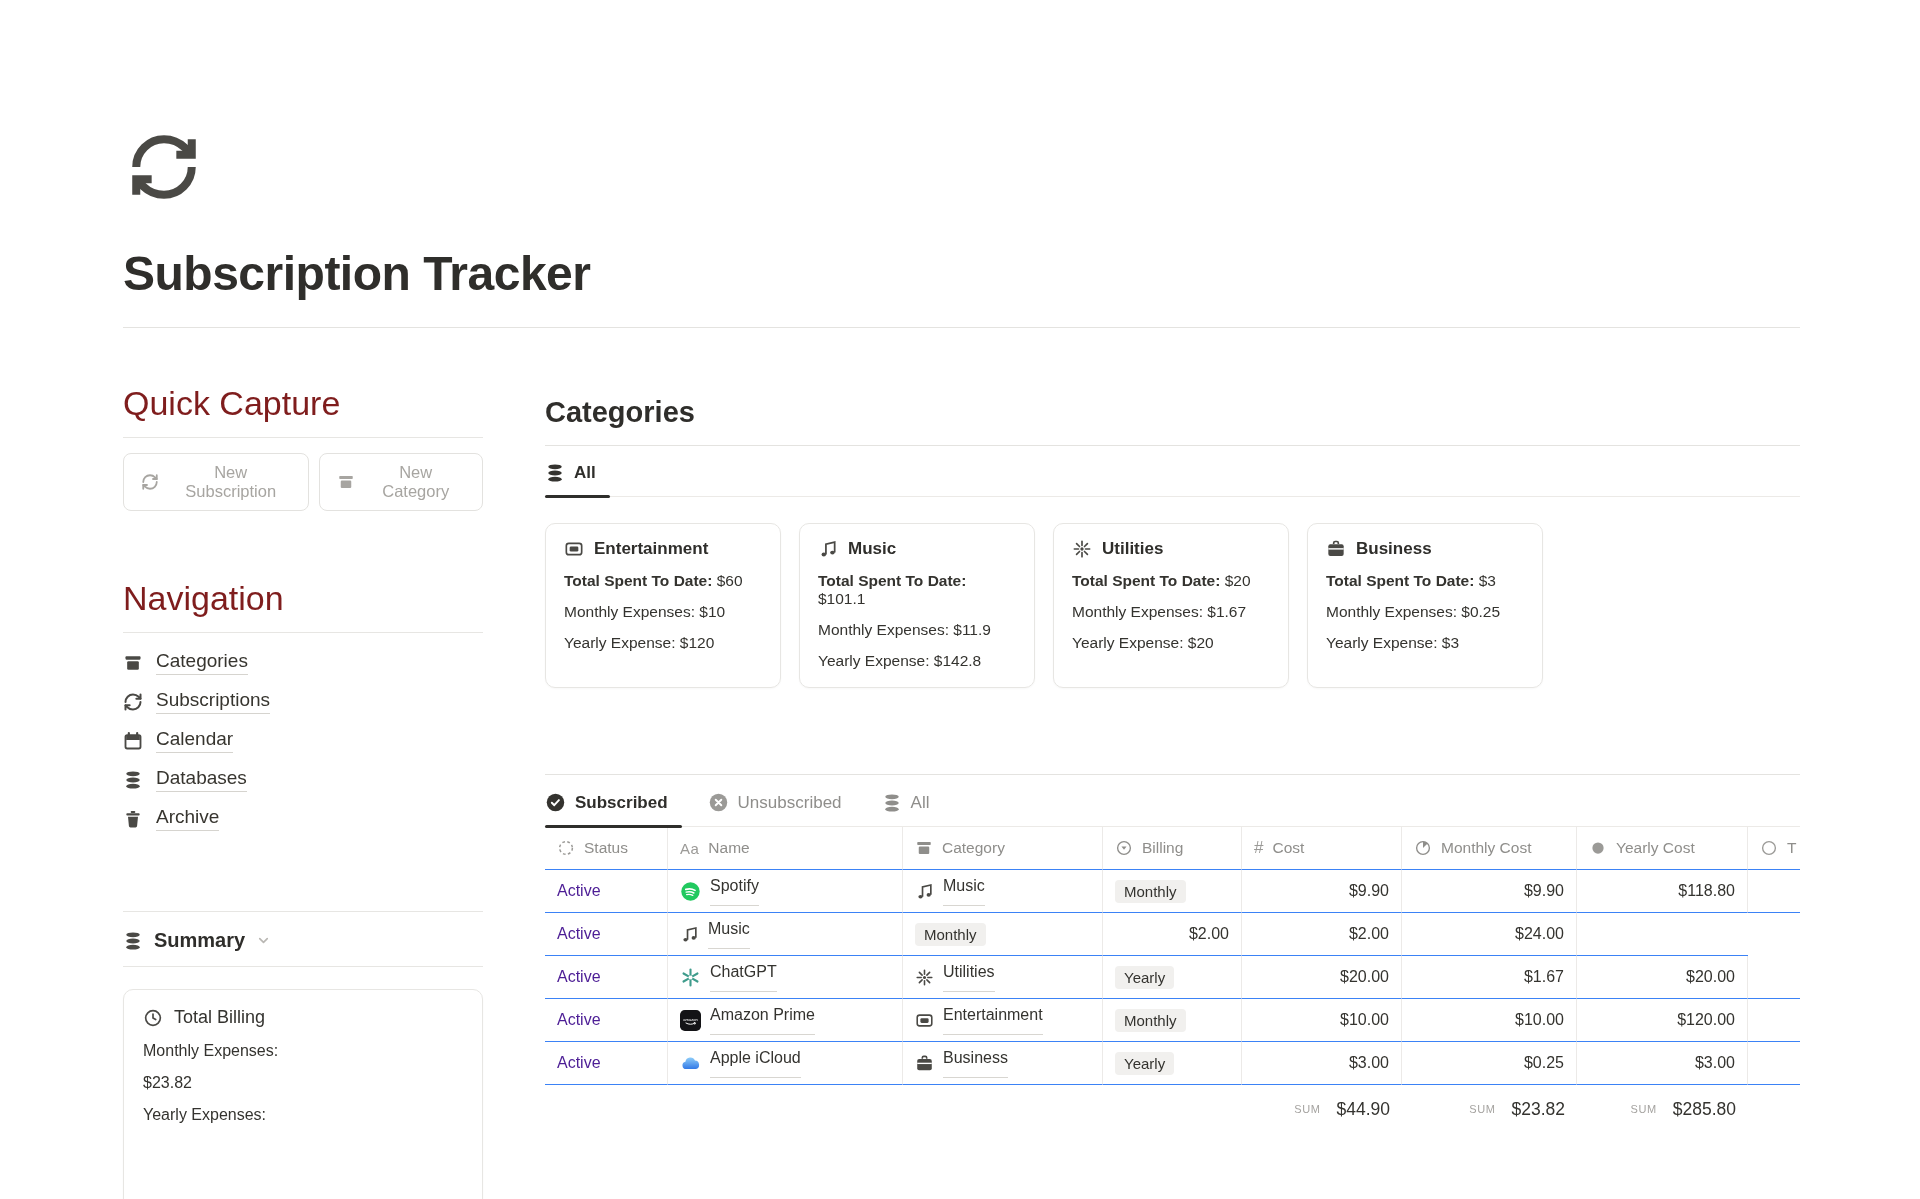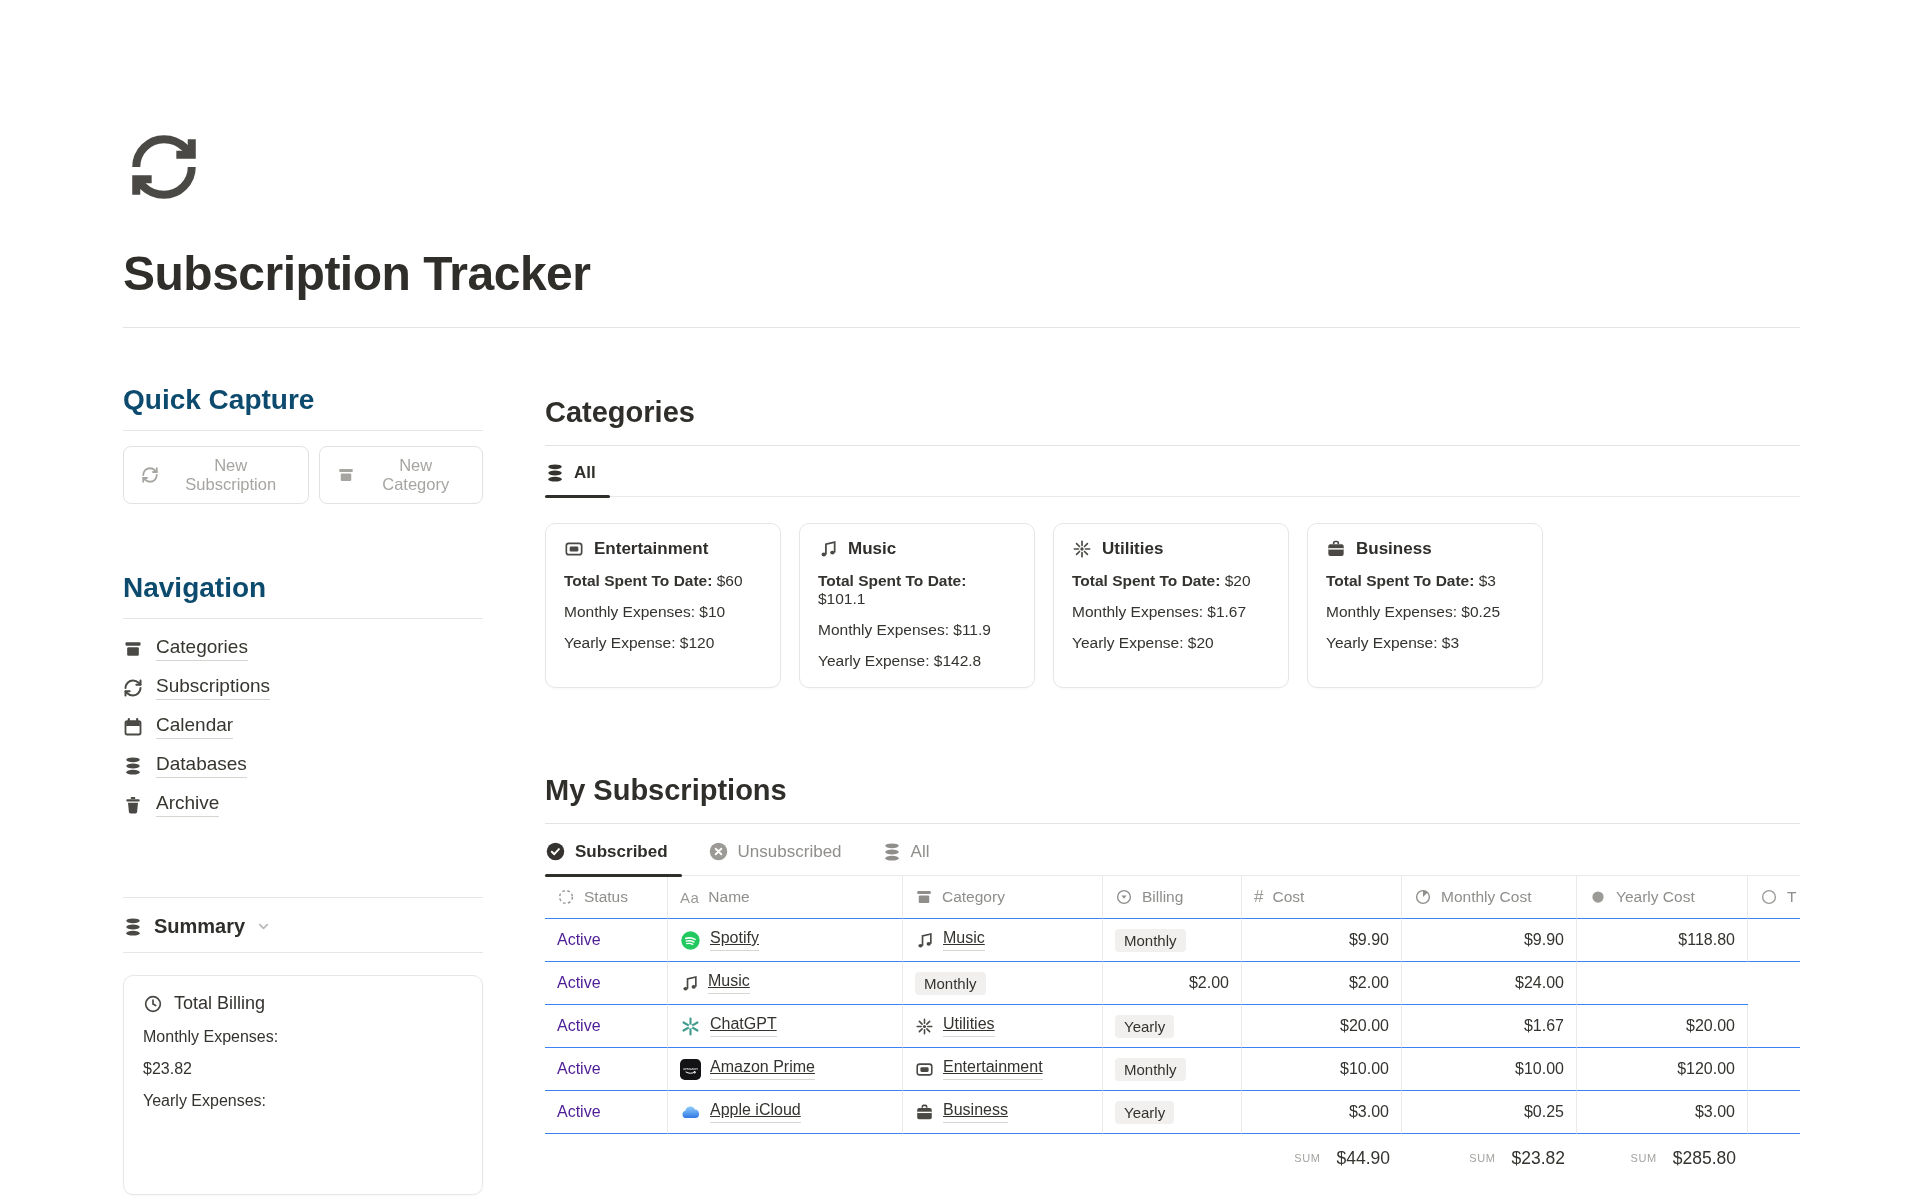--- a/index.html
+++ b/index.html
@@ -19,21 +19,21 @@
   .lightgray { color: #a7a5a1; }
 
   
   .page-title { margin-top: 38px; font-size: 48px; font-weight: 700; letter-spacing: -0.5px; color: #2f2e2b; }
   .title-divider { width: 1677px; border-top: 1px solid #e4e3e0; margin-top: 26px; }
 
   .columns { display: flex; margin-top: 56px; }
   .sidebar { width: 360px; flex: none; }
   .main { width: 1255px; flex: none; margin-left: 62px; }
 
-  .sec-heading { font-size: 28px; font-weight: 700; color: #0c4a6e; }
+  .sec-heading { font-size: 34px; font-weight: 400; color: #7f1d1d; }
   .main-heading { font-size: 29px; font-weight: 700; color: #2f2e2b; }
   .sub-divider { border-top: 1px solid #e7e6e3; margin-top: 14px; }
 
   
   .qc-buttons { margin-top: 15px; display: flex; flex-direction: row; gap: 10px; align-items: flex-start; }
   .qc-btn { display: inline-flex; align-items: center; gap: 11px; background: #fff; border: 1px solid #e3e2df;
             border-radius: 8px; padding: 9px 17px; font-family: inherit; font-size: 16.5px; color: #a7a5a1; cursor: pointer; }
 
   
   .section { margin-top: 68px; }
@@ -71,21 +71,21 @@
   .table { width: 1255px; overflow: hidden; }
   .trow { display: grid; grid-template-columns: 123px 235px 200px 139px 160px 175px 171px 60px; width: 1263px; }
   .cell { height: 43px; display: flex; align-items: center; gap: 9px; padding: 0 12px;
           border-bottom: 1px solid #3b82f6; border-right: 1px solid #eceae8; font-size: 16px; color: #34332f; }
   .cell.lastcol { border-right: none; }
   .hcell { color: #8f8e8b; font-size: 15.5px; }
   .aa { font-size: 15px; color: #9b9a97; letter-spacing: 0.5px; }
   .hash { font-size: 17px; color: #9b9a97; }
   .num { justify-content: flex-end; }
   .status-txt { color: #4c1d95; font-weight: 500; }
-  .link { border-bottom: 1.5px solid #d8d6d1; padding-bottom: 3px; cursor: pointer; text-decoration: underline; }
+  .link { border-bottom: 1.5px solid #d8d6d1; padding-bottom: 10px; cursor: pointer; }
   .pill { background: #f1f0ee; border-radius: 4px; padding: 3px 9px; font-size: 15px; color: #34332f; }
   .app-ic svg { width: 21px; height: 21px; }
   .cat-ic svg { width: 19px; height: 19px; }
 
   .sumrow .cell { border: none; height: 48px; }
   .sumlbl { font-size: 11px; letter-spacing: 0.6px; color: #a5a3a0; font-weight: 500; }
   .sumval { font-size: 17.5px; color: #34332f; margin-left: 7px; }
 </style>
 </head>
 <body>
@@ -301,21 +301,20 @@
             </span>
             <span>Business</span>
           </div>
           <div class="card-line"><span class="b">Total Spent To Date:</span> <span>$3</span></div>
           <div class="card-line"><span>Monthly Expenses:</span> <span>$0.25</span></div>
           <div class="card-line"><span>Yearly Expense:</span> <span>$3</span></div>
         </div>
       </div>
 
       <div class="section-subs">
-        <h2 class="main-heading">My Subscriptions</h2>
         <div class="main-divider"></div>
         <div class="tabs">
           <div class="tab active">
             <span class="ic ic22">
               <svg viewBox="0 0 24 24">
                   <circle cx="12" cy="12" r="10" fill="#34332f"></circle>
                   <path d="M7.8 12.3l2.8 2.8 5.3-5.8" stroke="#fff" stroke-width="2.2" fill="none" stroke-linecap="round" stroke-linejoin="round"></path>
                 </svg>
             </span>
             <span>Subscribed</span>

